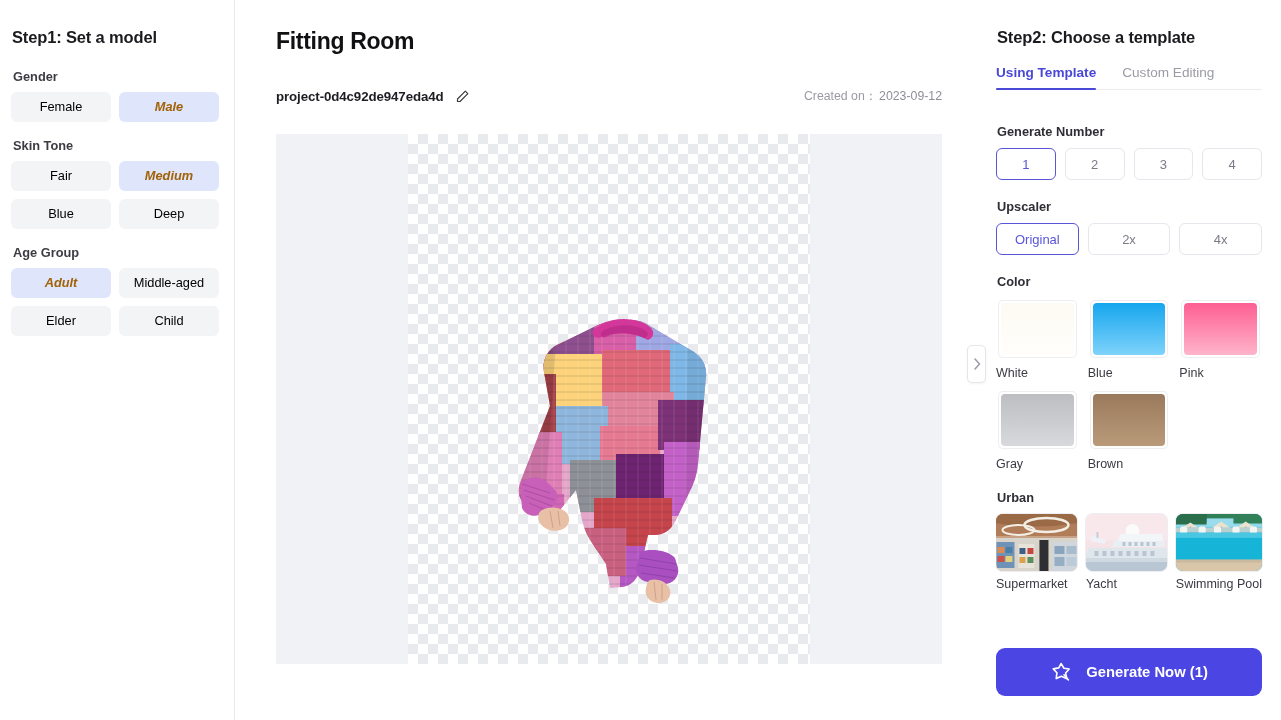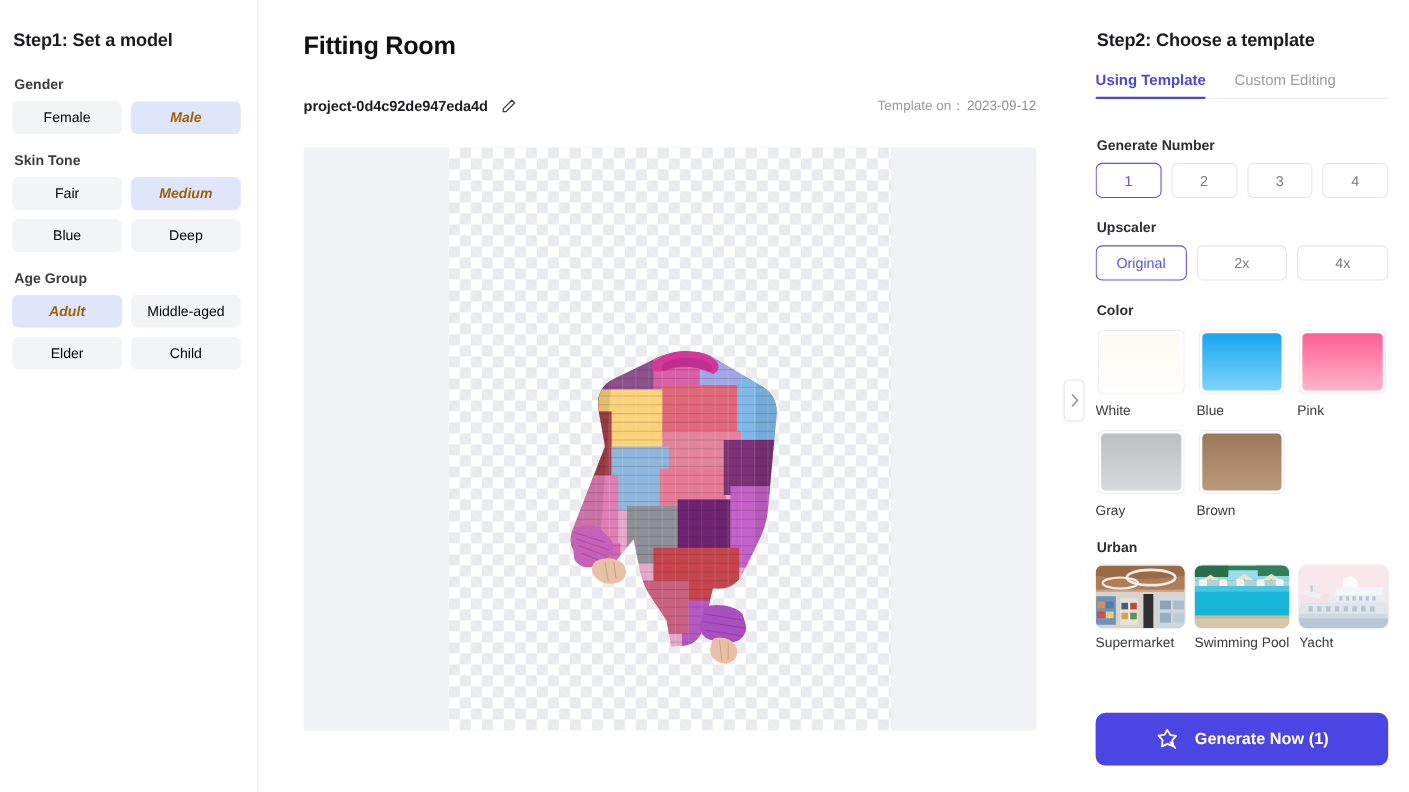--- a/index.html
+++ b/index.html
@@ -246,21 +246,21 @@
     <div class="main-title">Fitting Room</div>
 
     <div class="project-bar">
       <span class="project-name">project-0d4c92de947eda4d</span>
       <span class="edit-btn">
         <svg width="15" height="15" viewBox="0 0 24 24" fill="none" stroke="currentColor" stroke-width="1.9" stroke-linecap="round" stroke-linejoin="round">
           <path d="M16.5 3.5l4 4L8 20H4v-4z"></path>
         </svg>
       </span>
       <span class="created">
-        <span>Template on：</span>
+        <span>Created on：</span>
         <span class="date">2023-09-12</span>
       </span>
     </div>
 
     <div class="canvas">
       <div class="canvas-checker"></div>
 
       <svg class="garment" viewBox="0 0 230 290" xmlns="http://www.w3.org/2000/svg">
         <defs>
           <clipPath id="sweaterClip">
@@ -448,52 +448,20 @@
                 <rect x="33" y="43" width="6" height="6" fill="#5d8f5a"></rect>
                 <rect x="45" y="26" width="9" height="31" fill="#2e2f33"></rect>
                 <rect x="58" y="28" width="26" height="29" fill="#cfd6de"></rect>
                 <rect x="60" y="32" width="10" height="8" fill="#8ba4bd"></rect>
                 <rect x="72" y="32" width="10" height="8" fill="#a9bccd"></rect>
                 <rect x="60" y="43" width="10" height="9" fill="#96aec4"></rect>
                 <rect x="72" y="43" width="10" height="9" fill="#bccbd8"></rect>
               </svg>
             </div>
             <div class="thumb-label">Supermarket</div>
-          </div>
-
-          <div class="thumb-cell">
-            <div class="thumb">
-              <svg width="84" height="57" viewBox="0 0 84 57" preserveAspectRatio="xMidYMid slice" style="width:100%;height:100%">
-                <rect width="84" height="57" fill="#17b7d6"></rect>
-                <rect width="84" height="14" fill="#8fd8ea"></rect>
-                <rect y="0" width="84" height="9" fill="#2f7f57"></rect>
-                <path d="M0 0 H30 V11 H0 Z" fill="#2a6e4c"></path>
-                <path d="M54 0 H84 V10 H54 Z" fill="#32805a"></path>
-                <rect x="30" y="5" width="26" height="7" fill="#9adcec"></rect>
-                <path d="M14 9 L22 14 L6 14 Z" fill="#e8e2cf"></path>
-                <path d="M44 8 L53 14 L35 14 Z" fill="#e8e2cf"></path>
-                <path d="M68 8 L77 14 L59 14 Z" fill="#e8e2cf"></path>
-                <rect x="13.2" y="13" width="1.6" height="5" fill="#b8ae95"></rect>
-                <rect x="43.2" y="13" width="1.6" height="5" fill="#b8ae95"></rect>
-                <rect x="67.2" y="13" width="1.6" height="5" fill="#b8ae95"></rect>
-                <rect x="0" y="14" width="84" height="5" fill="#b9cfd2"></rect>
-                <g fill="#f2f4f2">
-                  <rect x="4" y="13" width="7" height="7" rx="2"></rect>
-                  <rect x="22" y="13" width="7" height="7" rx="2"></rect>
-                  <rect x="37" y="13" width="7" height="7" rx="2"></rect>
-                  <rect x="55" y="13" width="7" height="7" rx="2"></rect>
-                  <rect x="72" y="13" width="7" height="7" rx="2"></rect>
-                </g>
-                <rect x="0" y="19" width="84" height="28" fill="#16b5d8"></rect>
-                <rect x="0" y="19" width="84" height="5" fill="#56cbe4" opacity="0.8"></rect>
-                <rect x="0" y="47" width="84" height="10" fill="#d9c5a8"></rect>
-                <rect x="0" y="45" width="84" height="3" fill="#c9b99e"></rect>
-              </svg>
-            </div>
-            <div class="thumb-label">Swimming Pool</div>
           </div>
 
           <div class="thumb-cell">
             <div class="thumb">
               <svg width="100%" height="100%" viewBox="0 0 84 57" preserveAspectRatio="xMidYMid slice">
                 <rect width="84" height="57" fill="#f6e3e8"></rect>
                 <rect y="0" width="84" height="26" fill="#f8e8ec"></rect>
                 <circle cx="48" cy="17" r="7" fill="#fbfbfc"></circle>
                 <path d="M30 26 H80 V33 H28 Z" fill="#e9eef3"></path>
                 <path d="M36 20 H78 V27 H34 Z" fill="#f3f6f9"></path>
@@ -515,20 +483,52 @@
                   <rect x="58" y="37" width="4" height="5"></rect>
                   <rect x="66" y="37" width="4" height="5"></rect>
                 </g>
                 <path d="M8 22 L22 26 L20 30 L6 27 Z" fill="#eef2f6"></path>
                 <rect x="12" y="18" width="2" height="6" fill="#c4ced8"></rect>
                 <path d="M0 48 H84 V57 H0 Z" fill="#b9c6d4"></path>
               </svg>
             </div>
             <div class="thumb-label">Yacht</div>
           </div>
+
+          <div class="thumb-cell">
+            <div class="thumb">
+              <svg width="84" height="57" viewBox="0 0 84 57" preserveAspectRatio="xMidYMid slice" style="width:100%;height:100%">
+                <rect width="84" height="57" fill="#17b7d6"></rect>
+                <rect width="84" height="14" fill="#8fd8ea"></rect>
+                <rect y="0" width="84" height="9" fill="#2f7f57"></rect>
+                <path d="M0 0 H30 V11 H0 Z" fill="#2a6e4c"></path>
+                <path d="M54 0 H84 V10 H54 Z" fill="#32805a"></path>
+                <rect x="30" y="5" width="26" height="7" fill="#9adcec"></rect>
+                <path d="M14 9 L22 14 L6 14 Z" fill="#e8e2cf"></path>
+                <path d="M44 8 L53 14 L35 14 Z" fill="#e8e2cf"></path>
+                <path d="M68 8 L77 14 L59 14 Z" fill="#e8e2cf"></path>
+                <rect x="13.2" y="13" width="1.6" height="5" fill="#b8ae95"></rect>
+                <rect x="43.2" y="13" width="1.6" height="5" fill="#b8ae95"></rect>
+                <rect x="67.2" y="13" width="1.6" height="5" fill="#b8ae95"></rect>
+                <rect x="0" y="14" width="84" height="5" fill="#b9cfd2"></rect>
+                <g fill="#f2f4f2">
+                  <rect x="4" y="13" width="7" height="7" rx="2"></rect>
+                  <rect x="22" y="13" width="7" height="7" rx="2"></rect>
+                  <rect x="37" y="13" width="7" height="7" rx="2"></rect>
+                  <rect x="55" y="13" width="7" height="7" rx="2"></rect>
+                  <rect x="72" y="13" width="7" height="7" rx="2"></rect>
+                </g>
+                <rect x="0" y="19" width="84" height="28" fill="#16b5d8"></rect>
+                <rect x="0" y="19" width="84" height="5" fill="#56cbe4" opacity="0.8"></rect>
+                <rect x="0" y="47" width="84" height="10" fill="#d9c5a8"></rect>
+                <rect x="0" y="45" width="84" height="3" fill="#c9b99e"></rect>
+              </svg>
+            </div>
+            <div class="thumb-label">Swimming Pool</div>
+          </div>
         </div>
       </div>
     </div>
 
     <div class="generate-wrap">
       <button class="generate-btn">
         <span style="display:flex;align-items:center;">
           <svg width="23" height="23" viewBox="0 0 24 24" fill="none" stroke="#ffffff" stroke-width="1.7" stroke-linecap="round" stroke-linejoin="round">
             <path d="M11.5 2.6 L14.6 7.6 L20 8.3 L16.3 12.6 L17.6 18.4 L11.9 15.9 L6.5 18.3 L7.2 12.3 L3.4 8.2 L9.2 7.2 Z"></path>
             <path d="M14.6 14.4 L19.2 19.8"></path>

